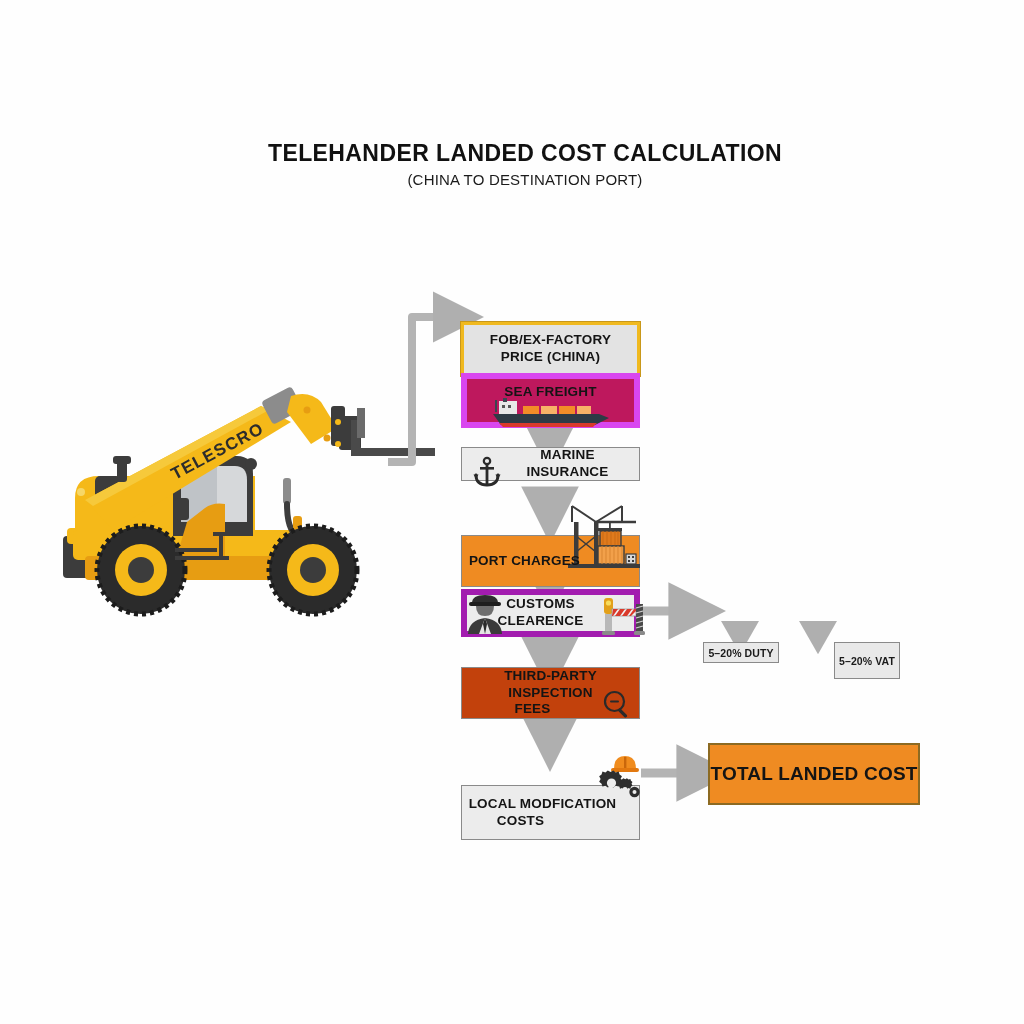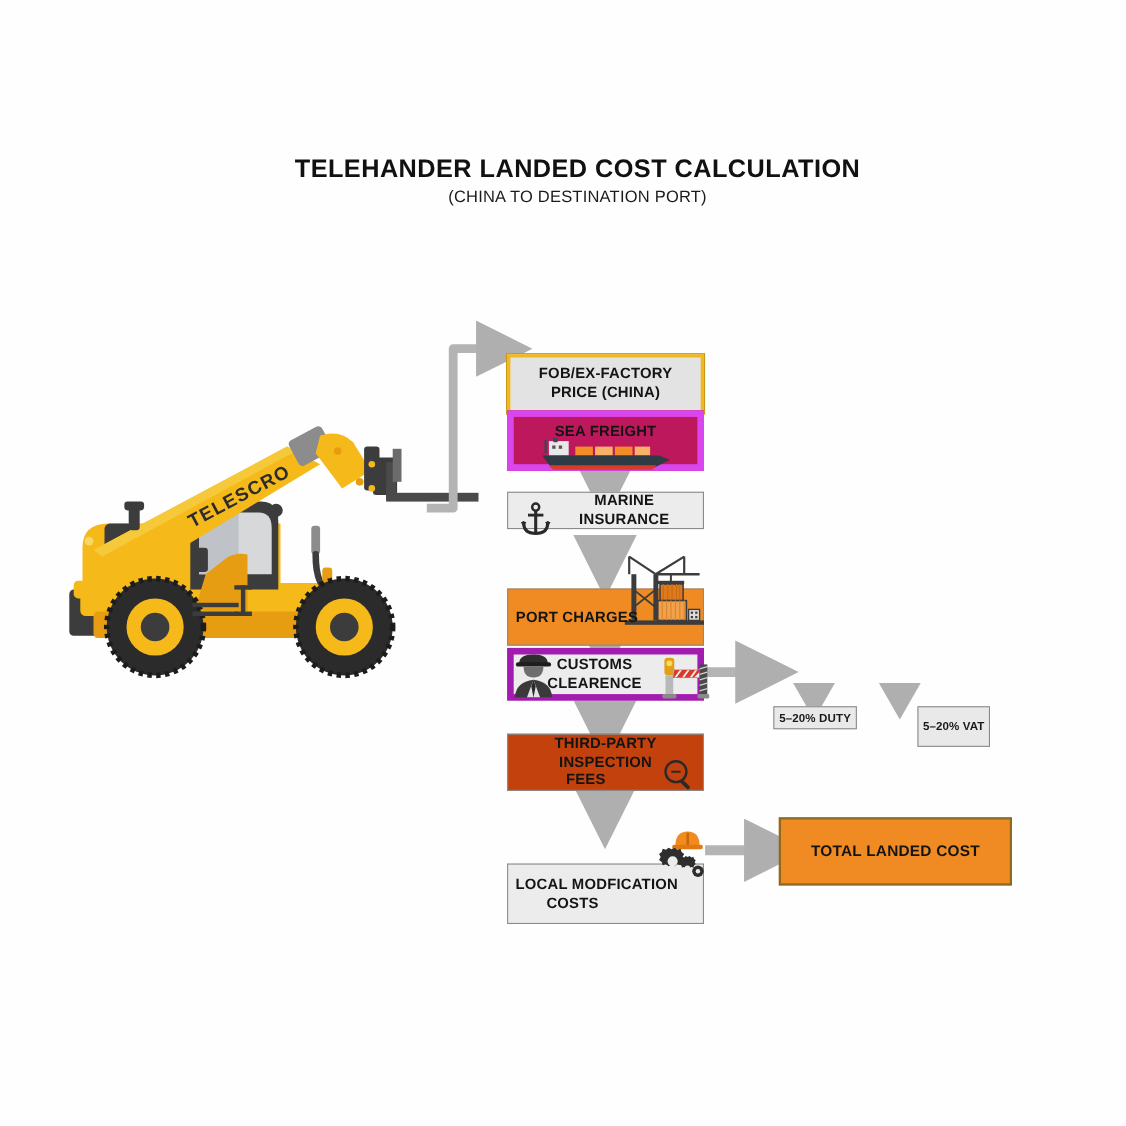--- a/index.html
+++ b/index.html
@@ -102,21 +102,21 @@
   .box-duty {
     left: 700px; top: 589px; width: 152px; height: 37px;
     background: #f3c43a;
     border: 1px solid #8a8a8a;
     font-size: 13px;
   }
   .box-total {
     left: 708px; top: 743px; width: 212px; height: 62px;
     background: #ef8b22;
     border: 2px solid #8c6a22;
-    font-size: 14px;
+    font-size: 19px;
   }
   .chip {
     position: absolute;
     box-sizing: border-box;
     background: #e9e9e9;
     border: 1px solid #8a8a8a;
     font-size: 10.5px;
     font-weight: bold;
     letter-spacing: 0.1px;
     color: #1a1a1a;

